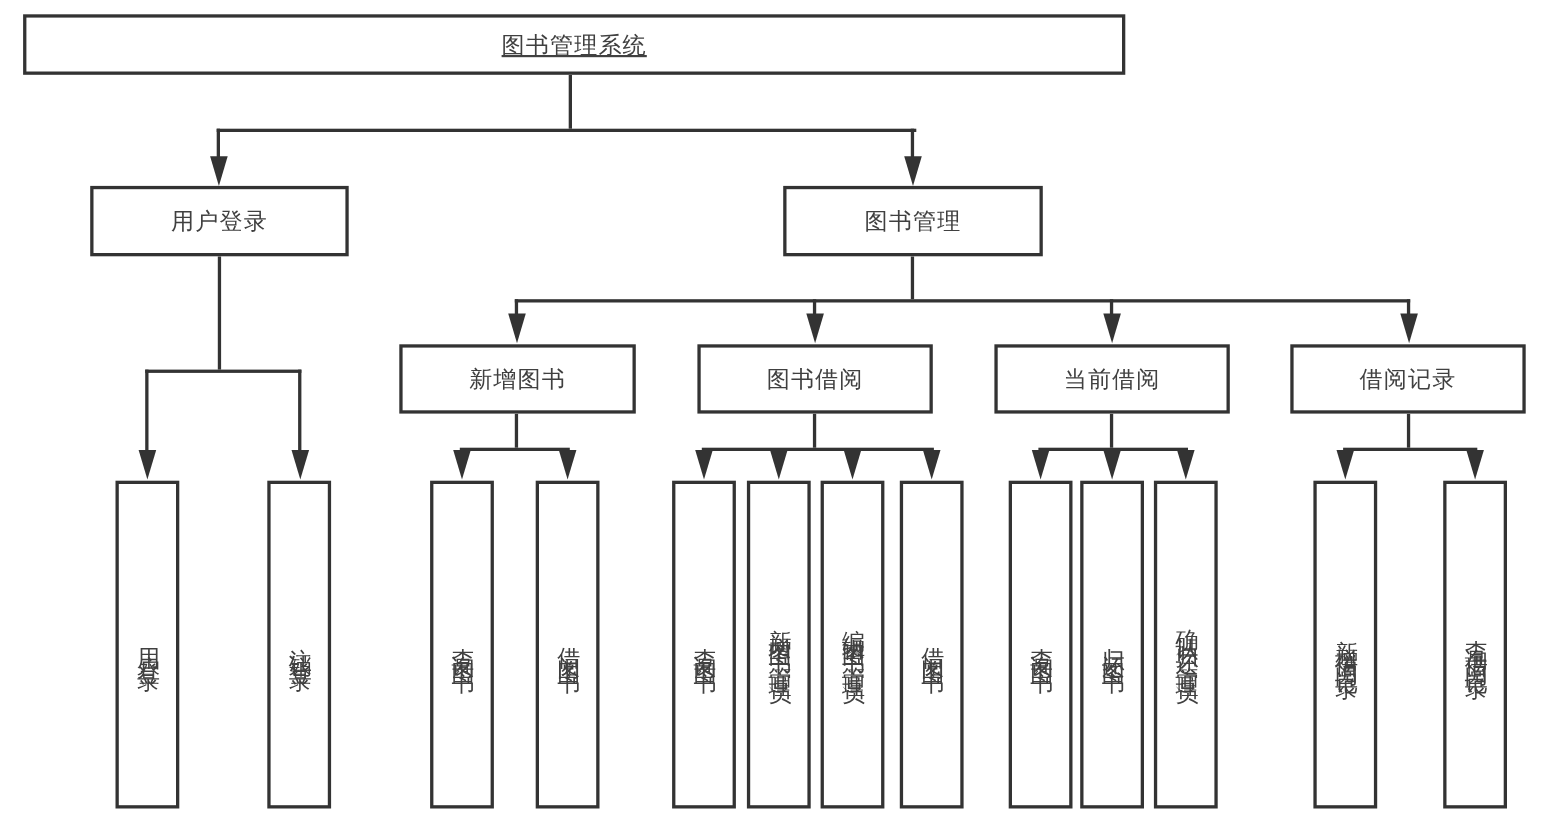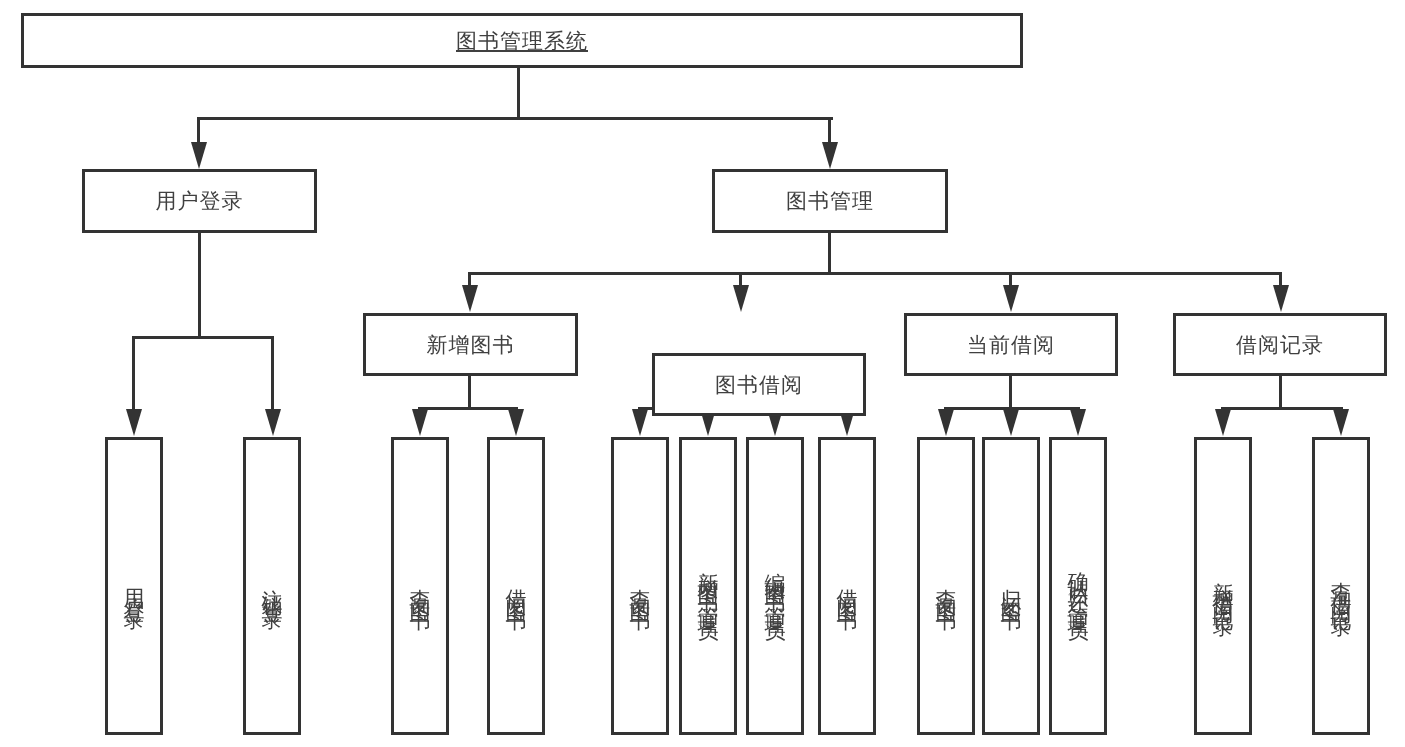--- a/index.html
+++ b/index.html
@@ -102,21 +102,21 @@
   <div class="vline" style="left:739px; top:272px; height:14px;"></div>
   <div class="arrow" style="left:733px; top:285px;"></div>
   <div class="vline" style="left:1009px; top:272px; height:14px;"></div>
   <div class="arrow" style="left:1003px; top:285px;"></div>
   <div class="vline" style="left:1279px; top:272px; height:14px;"></div>
   <div class="arrow" style="left:1273px; top:285px;"></div>
 
   <div class="box" style="left:363px; top:313px; width:215px; height:63px;">
     <span>新增图书</span>
   </div>
-  <div class="box" style="left:652px; top:313px; width:214px; height:63px;margin-top:40px;">
+  <div class="box" style="left:634px; top:313px; width:214px; height:63px;">
     <span>图书借阅</span>
   </div>
   <div class="box" style="left:904px; top:313px; width:214px; height:63px;">
     <span>当前借阅</span>
   </div>
   <div class="box" style="left:1173px; top:313px; width:214px; height:63px;">
     <span>借阅记录</span>
   </div>
 
   <div class="vline" style="left:468px; top:376px; height:31px;"></div>

